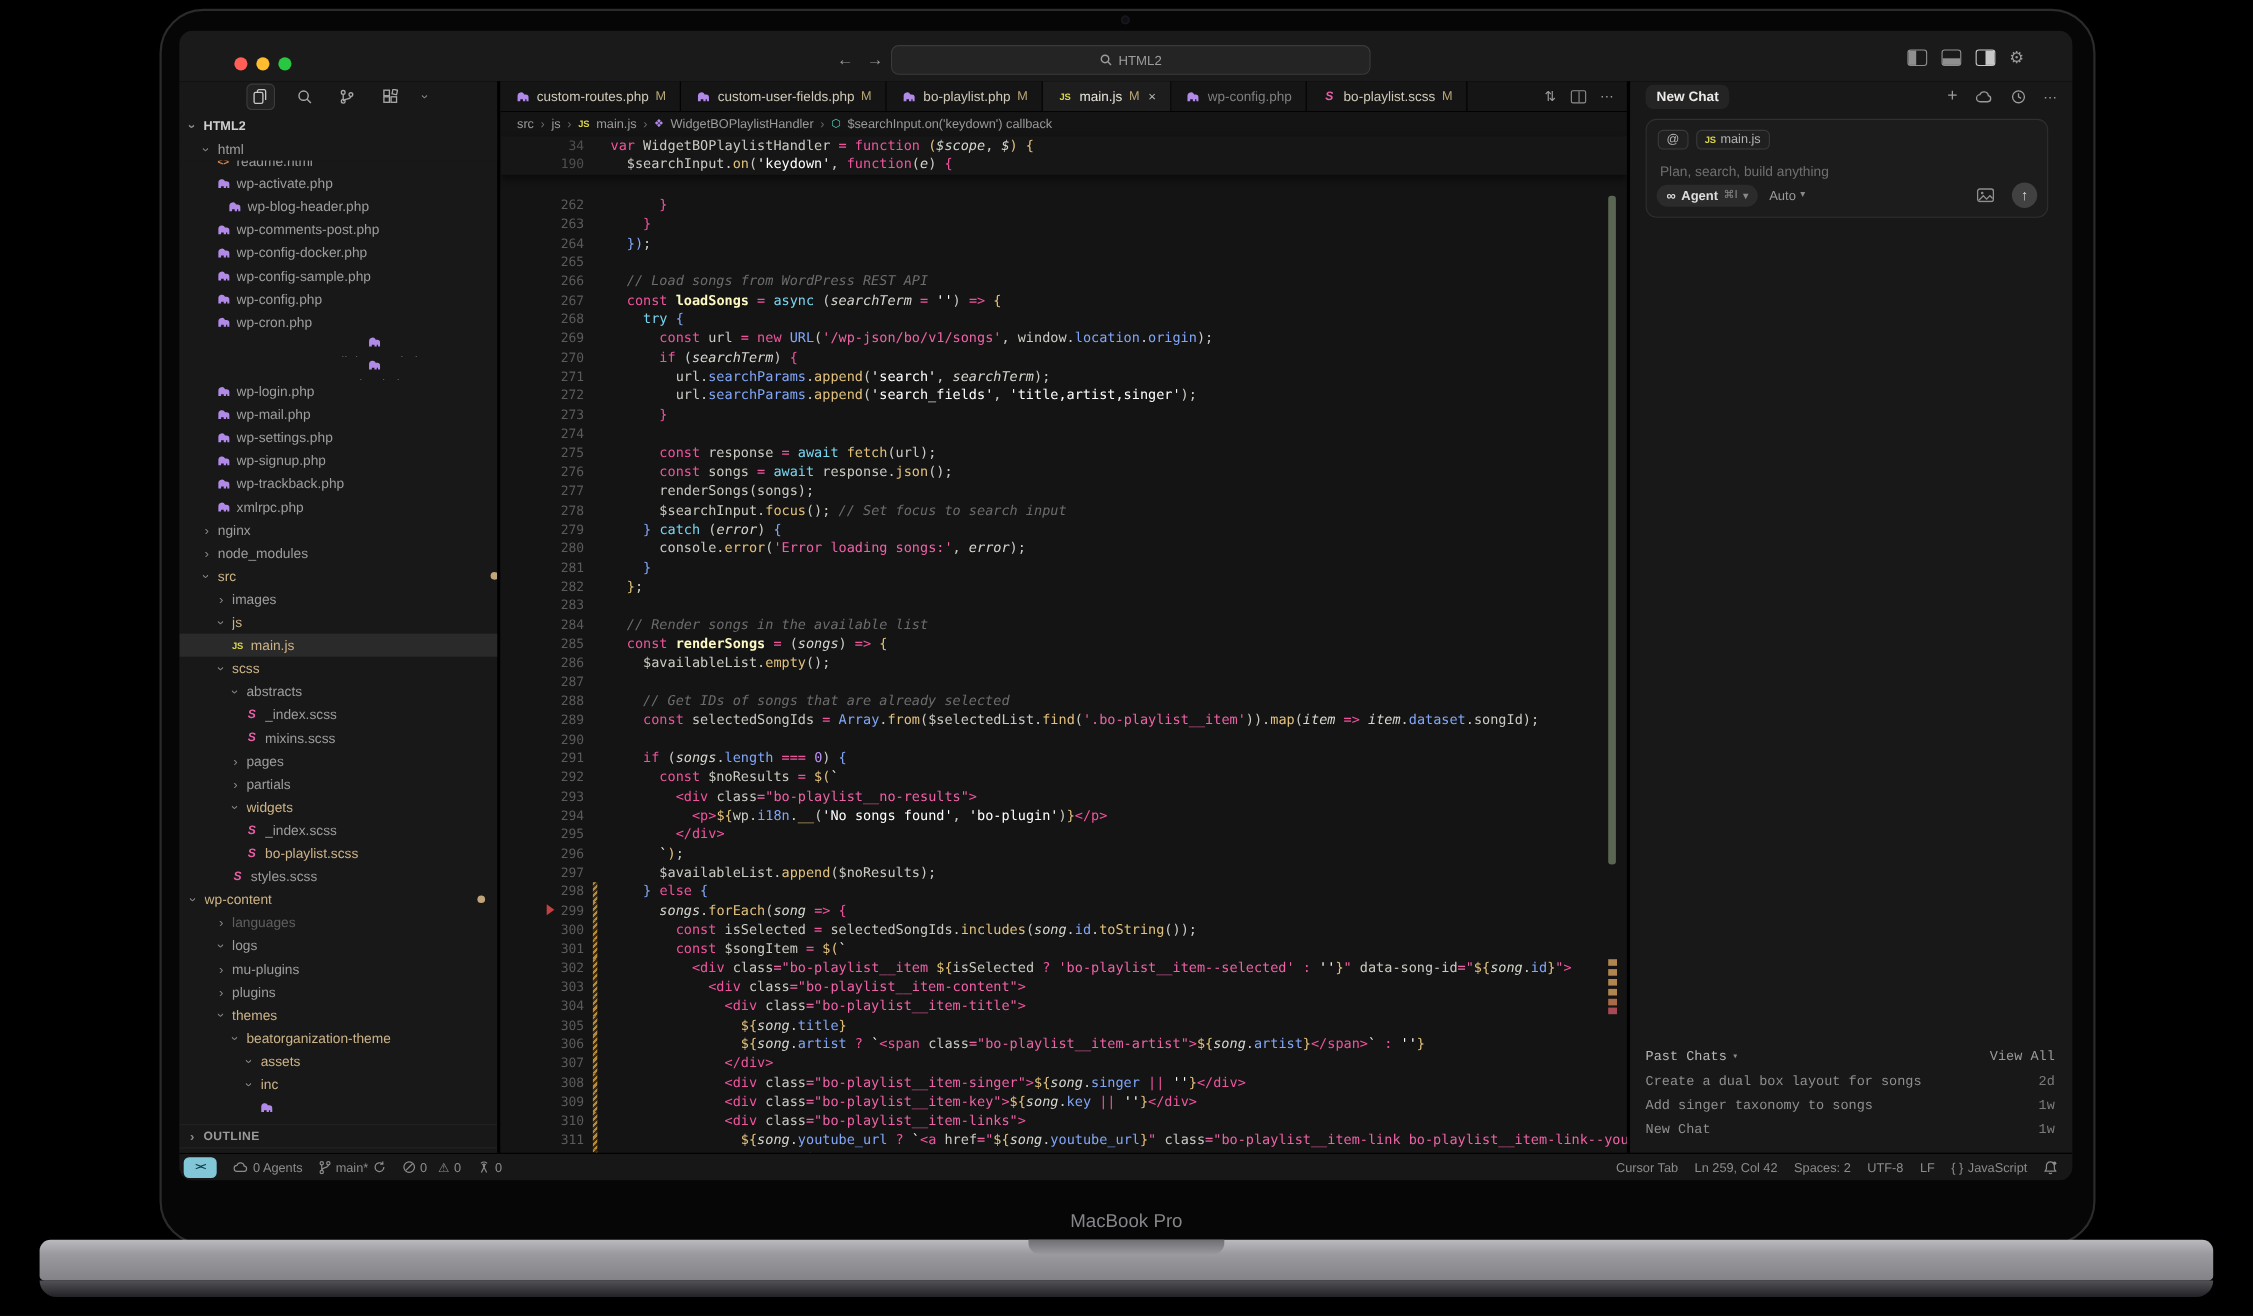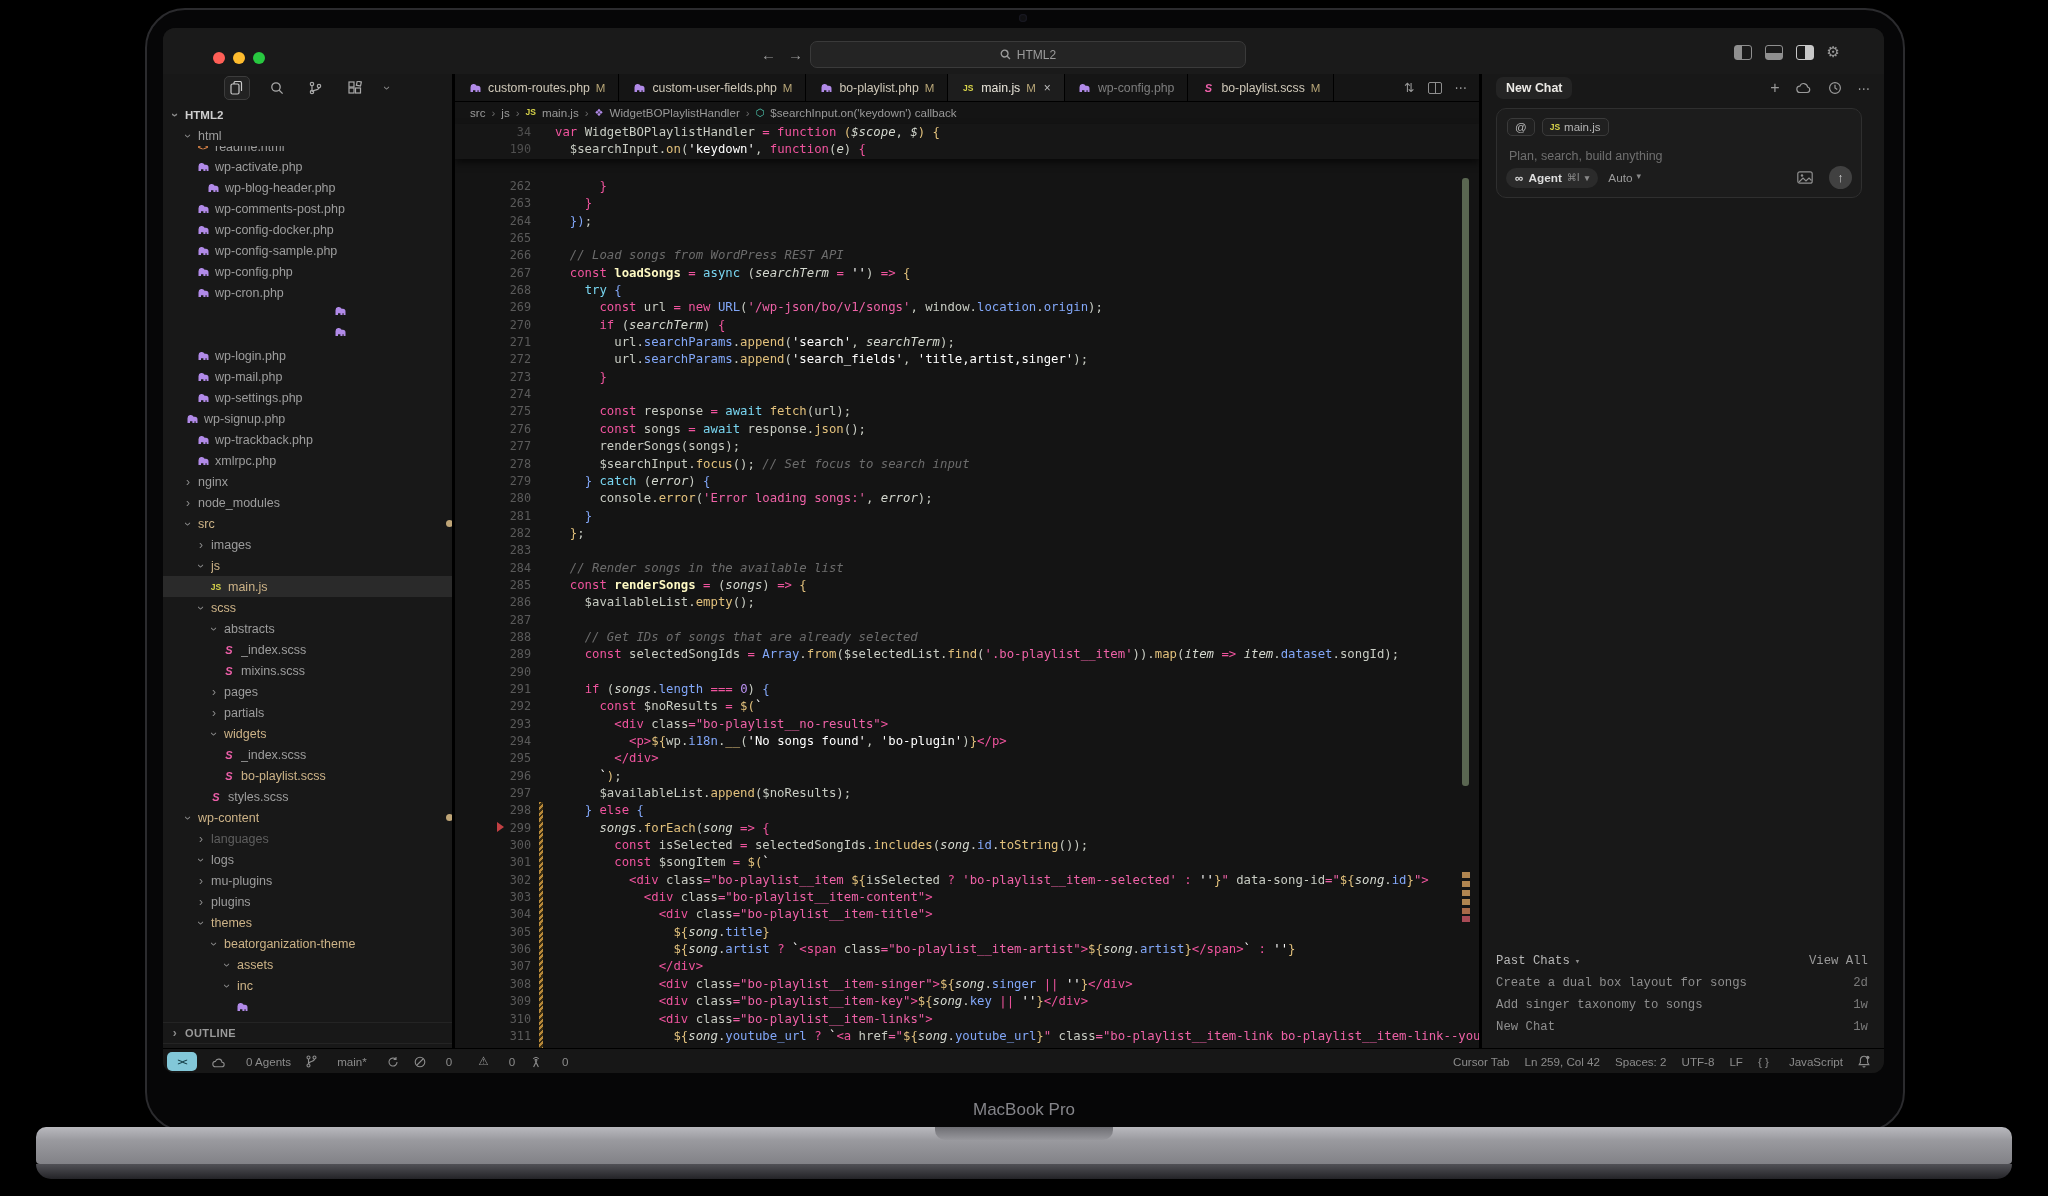--- a/index.html
+++ b/index.html
@@ -117,21 +117,21 @@
   .past{position:absolute;left:14px;right:16px;bottom:10px;}
   .pastrow{display:flex;align-items:center;height:22px;font-size:12.3px;color:#8f8f8f;font-family:Liberation Mono, monospace;}
   .pastrow .age{margin-left:auto;color:#7a7a7a;}
   .pasthdr{color:#b8b8b8;}
   .pasthdr .va{margin-left:auto;color:#9a9a9a;}
   
   .statusbar{position:absolute;left:0;right:0;bottom:0;height:25px;background:#171717;border-top:1px solid #000;
              display:flex;align-items:center;font-size:11.6px;color:#8c8c8c;padding:0 14px 0 4px;box-sizing:border-box;gap:15px;}
   .remote{width:30px;height:19px;background:#82c7d8;border-radius:5px;color:#123b44;font-weight:bold;
           font-size:9.5px;display:flex;align-items:center;justify-content:center;letter-spacing:-1px;}
-  .sbitem{display:flex;align-items:flex-end;gap:20px;}
+  .sbitem{display:flex;align-items:center;gap:4px;}
   .sright{margin-left:auto;display:flex;gap:15px;align-items:center;}
   svg.ic{display:block;}
 </style>
 </head>
 <body>
 
 <div class="bezel"></div>
 <div class="cam"></div>
 <div class="chin-label">MacBook Pro</div>
 <div class="deck">
@@ -300,21 +300,21 @@
           <span class="lbl c-norm">wp-mail.php</span>
         </div>
         <div class="trow" style="top: 285px; padding-left: 33px;">
           <span class="fico">
             <svg width="13" height="11" viewBox="0 0 13 11">
               <path d="M1.5 10V5.2A3.2 3.2 0 0 1 7.6 3.8h1.3a2.6 2.6 0 0 1 2.6 2.6V10H9.6V8.3H8.5V10H6.4V8.3H4V10Z" fill="#b18ae8"></path>
             </svg>
           </span>
           <span class="lbl c-norm">wp-settings.php</span>
         </div>
-        <div class="trow" style="top: 306px; padding-left: 22px;">
+        <div class="trow" style="top: 306px; padding-left: 33px;">
           <span class="fico">
             <svg width="13" height="11" viewBox="0 0 13 11">
               <path d="M1.5 10V5.2A3.2 3.2 0 0 1 7.6 3.8h1.3a2.6 2.6 0 0 1 2.6 2.6V10H9.6V8.3H8.5V10H6.4V8.3H4V10Z" fill="#b18ae8"></path>
             </svg>
           </span>
           <span class="lbl c-norm">wp-signup.php</span>
         </div>
         <div class="trow" style="top: 327px; padding-left: 33px;">
           <span class="fico">
             <svg width="13" height="11" viewBox="0 0 13 11">
@@ -389,21 +389,21 @@
           <span class="lbl c-norm">_index.scss</span>
         </div>
         <div class="trow" style="top: 663px; padding-left: 59px;">
           <span class="fico scssb">S</span>
           <span class="lbl c-mod">bo-playlist.scss</span>
         </div>
         <div class="trow" style="top: 684px; padding-left: 46px;">
           <span class="fico scssb">S</span>
           <span class="lbl c-norm">styles.scss</span>
         </div>
-        <div class="trow" style="top: 705px; padding-left: 20px;">
+        <div class="trow" style="top: 705px; padding-left: 8px;">
           <span class="chev open">›</span>
           <span class="lbl c-mod">wp-content</span>
           <span class="dotb"></span>
         </div>
         <div class="trow" style="top: 726px; padding-left: 33px;">
           <span class="chev">›</span>
           <span class="lbl c-dim">languages</span>
         </div>
         <div class="trow" style="top: 747px; padding-left: 33px;">
           <span class="chev open">›</span>

